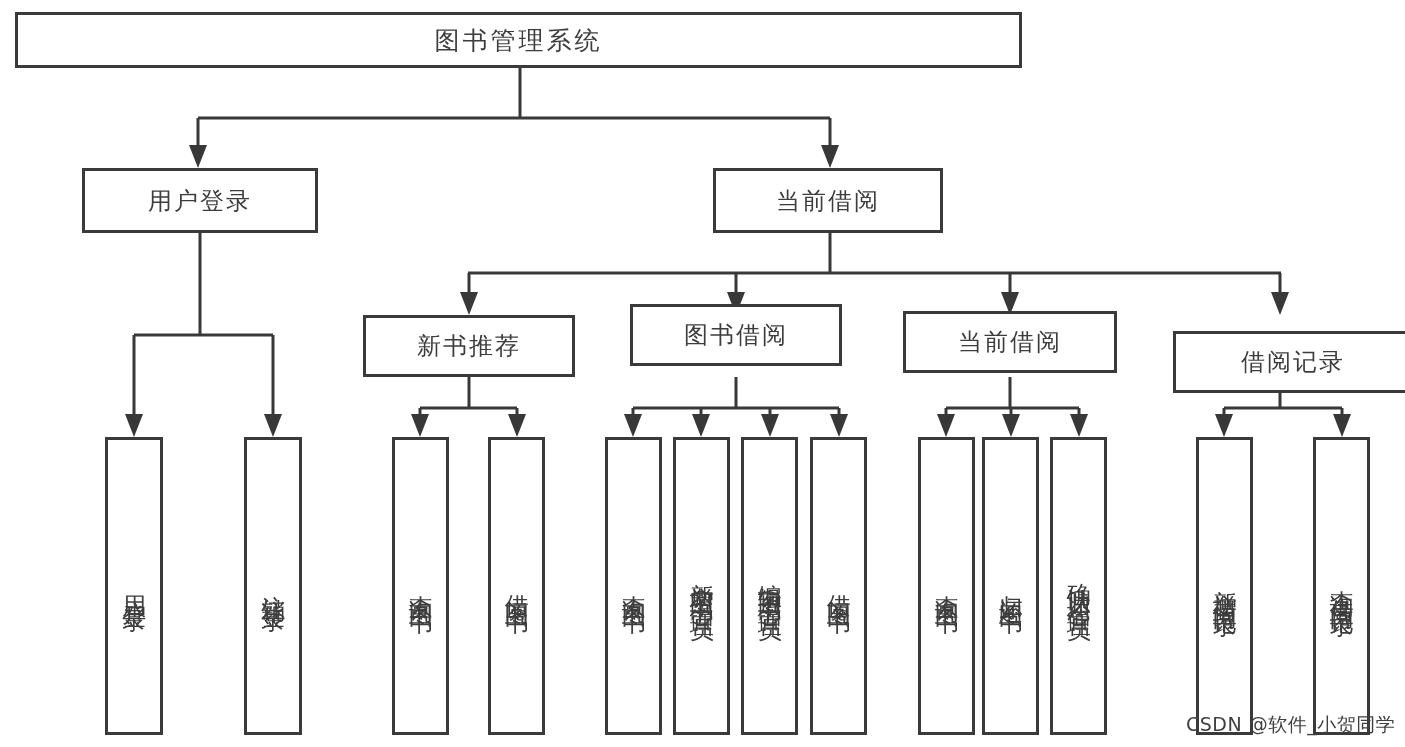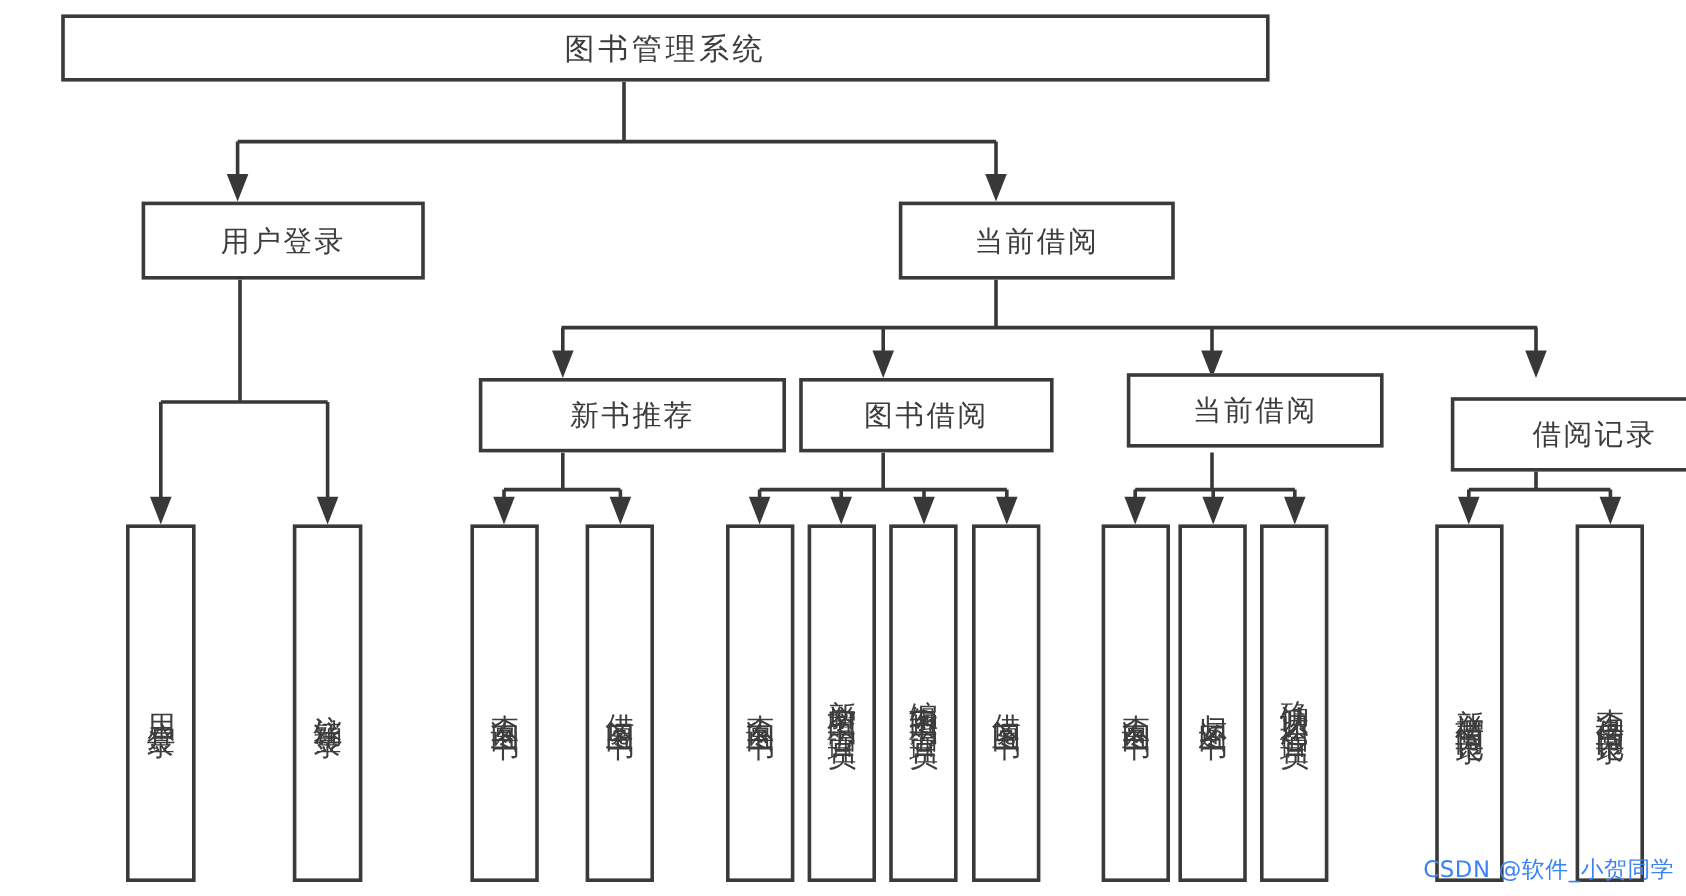--- a/index.html
+++ b/index.html
@@ -6,29 +6,29 @@
   .canvas{
     position:relative;width:1405px;height:747px;background:#fff;
     font-family:"DejaVu Sans","Liberation Sans",sans-serif;overflow:hidden;
   }
   .wires{position:absolute;left:0;top:0;pointer-events:none;}
   .box{
     position:absolute;box-sizing:border-box;background:#fff;
     border:3px solid #3a3a3a;color:#3d3d3d;
     display:flex;align-items:center;justify-content:center;
   }
-  .h{font-size:24px;letter-spacing:2px;white-space:nowrap;margin-left:36px;}
+  .h{font-size:24px;letter-spacing:2px;white-space:nowrap;}
   .root{font-size:25px;letter-spacing:3px;}
   .v span{
     writing-mode:vertical-rl;text-orientation:mixed;
     font-size:24px;letter-spacing:5px;line-height:1.1;
   }
   .wm{
     position:absolute;left:1186px;top:712px;width:215px;
-    font-size:19px;letter-spacing:0.5px;color:#3b82f6;white-space:nowrap;
+    font-size:19px;letter-spacing:0.5px;color:#404040;white-space:nowrap;
   }
 </style>
 </head>
 <body>
 
 <div class="canvas">
 
   <svg class="wires" width="1405" height="747" viewBox="0 0 1405 747">
     <path fill="none" stroke="#383838" stroke-width="3" d="
       M520 68 V118 M198 118 H830 M198 118 V147 M830 118 V147
@@ -65,24 +65,24 @@
     <span>图书管理系统</span>
   </div>
 
   <div class="box h" style="left:82px;top:168px;width:236px;height:65px">
     <span>用户登录</span>
   </div>
   <div class="box h" style="left:713px;top:168px;width:230px;height:65px">
     <span>当前借阅</span>
   </div>
 
-  <div class="box h" style="left:363px;top:315px;width:256px;height:62px">
+  <div class="box h" style="left:363px;top:315px;width:212px;height:62px">
     <span>新书推荐</span>
   </div>
-  <div class="box h" style="left:630px;top:315px;width:212px;height:62px">
+  <div class="box h" style="left:630px;top:304px;width:212px;height:62px">
     <span>图书借阅</span>
   </div>
   <div class="box h" style="left:903px;top:311px;width:214px;height:62px">
     <span>当前借阅</span>
   </div>
   <div class="box h" style="left:1173px;top:331px;width:240px;height:62px">
     <span>借阅记录</span>
   </div>
 
   <div class="box v" style="left:105px;top:437px;width:58px;height:298px">

